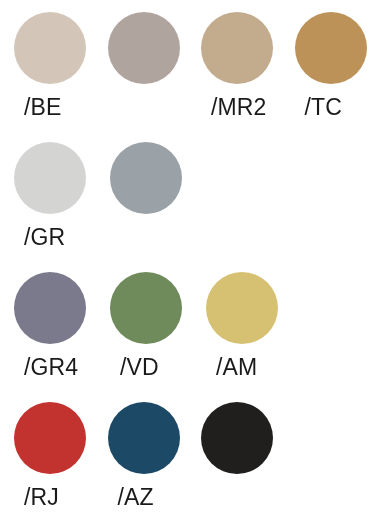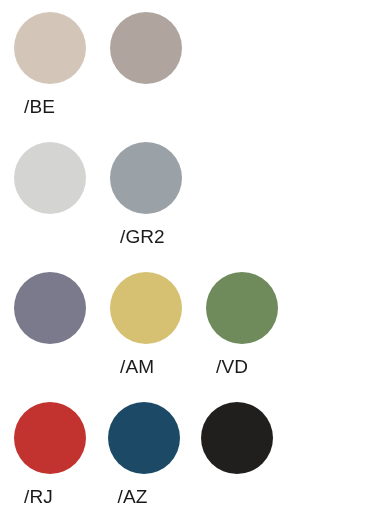--- a/index.html
+++ b/index.html
@@ -38,61 +38,70 @@
   }
   .swatch-dot {
     width: 72px;
     height: 72px;
     border-radius: 50%;
     flex: 0 0 auto;
   }
   .swatch-label {
     margin-top: 13px;
     padding-left: 10px;
-    font-size: 19px;
+    font-size: 23px;
     line-height: 20px;
     color: #1a1a1a;
     letter-spacing: 0.1px;
     white-space: nowrap;
     font-family: "Liberation Sans", sans-serif;
   }
 </style>
 </head>
 <body>
 
 <div class="palette">
     <div class="swatch-row">
       <div class="swatch-cell">
         <div class="swatch-dot" style="background: rgb(211, 197, 184);"></div>
         <div class="swatch-label">/BE</div>
       </div>
       <div class="swatch-cell">
         <div class="swatch-dot" style="background: rgb(176, 164, 159);"></div>
       </div>
+      <div class="swatch-cell">
+        <div class="swatch-dot" style="background: rgb(195, 171, 141);"></div>
+        <div class="swatch-label">/MR2</div>
+      </div>
+      <div class="swatch-cell">
+        <div class="swatch-dot" style="background: rgb(188, 146, 89);"></div>
+        <div class="swatch-label">/TC</div>
+      </div>
     </div>
     <div class="swatch-row">
       <div class="swatch-cell">
         <div class="swatch-dot" style="background: rgb(212, 213, 211);"></div>
+        <div class="swatch-label">/GR</div>
       </div>
       <div class="swatch-cell">
         <div class="swatch-dot" style="background: rgb(154, 161, 167);"></div>
-        <div class="swatch-label">/GR2</div>
       </div>
     </div>
     <div class="swatch-row">
       <div class="swatch-cell">
         <div class="swatch-dot" style="background: rgb(123, 122, 140);"></div>
+        <div class="swatch-label">/GR4</div>
+      </div>
+      <div class="swatch-cell">
+        <div class="swatch-dot" style="background: rgb(111, 139, 92);"></div>
+        <div class="swatch-label">/VD</div>
       </div>
       <div class="swatch-cell">
         <div class="swatch-dot" style="background: rgb(214, 193, 115);"></div>
         <div class="swatch-label">/AM</div>
-      </div>
-      <div class="swatch-cell">
-        <div class="swatch-dot" style="background: rgb(111, 139, 92);"></div>
-        <div class="swatch-label">/VD</div>
       </div>
     </div>
     <div class="swatch-row">
       <div class="swatch-cell">
         <div class="swatch-dot" style="background: rgb(194, 51, 48);"></div>
         <div class="swatch-label">/RJ</div>
       </div>
       <div class="swatch-cell">
         <div class="swatch-dot" style="background: rgb(28, 74, 102);"></div>
         <div class="swatch-label">/AZ</div>

